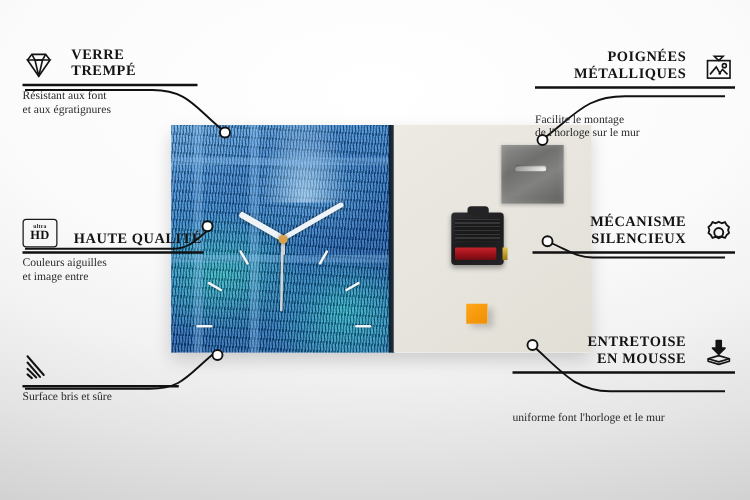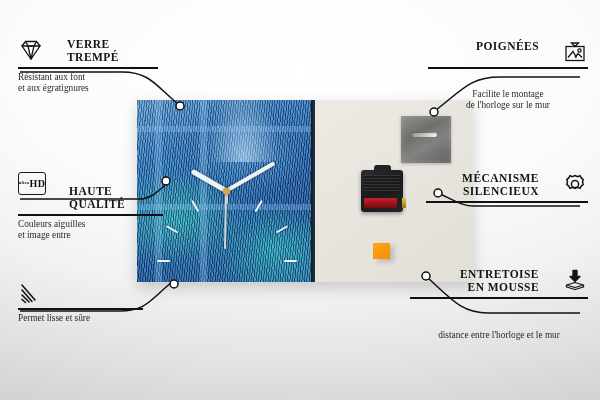--- a/index.html
+++ b/index.html
@@ -73,31 +73,31 @@
   #batt{position:absolute;left:3px;bottom:4px;width:33px;height:10px;
     background:linear-gradient(180deg,#c8232c 0%,#9d1119 55%,#6d0d12 100%);
     border-radius:1px;}
   #batt-cap{position:absolute;right:-3px;bottom:4px;width:4px;height:10px;
     background:linear-gradient(180deg,#e7c24a,#9a7a16);}
   #spacer{position:absolute;left:58px;top:143px;width:17px;height:16px;
     background:linear-gradient(145deg,#ffa617,#ef8f05);
     box-shadow:4px 3px 5px rgba(0,0,0,.18);}
   
   .callout{position:absolute;}
-  .ctitle{display:flex;align-items:flex-start;gap:23px;}
+  .ctitle{display:flex;align-items:flex-end;gap:13px;}
   .ctitle.right{justify-content:flex-end;}
   .ttext{font-size:11.5px;font-weight:bold;color:#141414;letter-spacing:.45px;
          line-height:13px;text-transform:uppercase;}
   .rule{height:1.6px;background:#111;margin:3px 0 3px;}
   .sub{font-size:9.3px;color:#2a2a2a;line-height:11.4px;}
-  .sub.r{text-align:center;margin-top:20px;}
+  .sub.r{text-align:left;margin-top:20px;}
   .ico{width:26px;height:24px;flex:0 0 26px;}
   .ico svg{display:block;width:100%;height:100%;}
   #hdbadge{flex:0 0 26px;width:25px;height:21px;border:1.6px solid #1a1a1a;border-radius:3px;
-    display:flex;flex-direction:row;align-items:center;justify-content:center;line-height:1;}
+    display:flex;flex-direction:column;align-items:center;justify-content:center;line-height:1;}
   #hdbadge .u{font-size:4.6px;font-weight:bold;letter-spacing:.2px;color:#1a1a1a;}
   #hdbadge .h{font-size:10px;font-weight:bold;color:#111;letter-spacing:.3px;}
   svg.lines{position:absolute;left:0;top:0;width:600px;height:400px;pointer-events:none;}
 </style>
 </head>
 <body>
 
 <div id="stage">
 
   <div id="product">
@@ -227,28 +227,29 @@
           <path d="M4,4 L17,19"></path>
               <path d="M4,9 L14,20.5"></path>
               <path d="M4,14 L11,21"></path>
               <path d="M4,18.5 L7.5,21.5"></path>
         </g>
           </svg>
       </span>
     </div>
     <div class="rule"></div>
     <div class="sub">
-      <span>Permet lisse et sûre</span>
+      <span>Surface bris et sûre</span>
     </div>
   </div>
 
   <div class="callout" style="right:12px;top:40px;width:160px">
     <div class="ctitle right">
       <span class="ttext" style="text-align:right">
         <span>POIGNÉES</span><br>
+        <span>MÉTALLIQUES</span>
       </span>
       <span class="ico">
         <svg viewBox="0 0 26 24">
             <g fill="none" stroke="#141414" stroke-width="1.3">
           <rect x="4" y="6.5" width="18" height="14"></rect>
           <path d="M13,6.5 L9.5,3 H16.5 Z"></path>
           <path d="M6,17.5 L11,11.5 L14.5,17.5"></path>
               <path d="M13,17.5 L16,13.5 L20,17.5"></path>
           <circle cx="17.5" cy="10.5" r="1.6"></circle>
         </g>
@@ -292,17 +293,17 @@
           <path d="M11,2.5 h4 v6 h3 l-5,5 -5,-5 h3 Z" fill="#141414"></path>
           <path d="M13,14.5 L21.5,17 L13,19.5 L4.5,17 Z"></path>
           <path d="M4.5,17 v2 L13,21.5 L21.5,19 v-2"></path>
         </g>
           </svg>
       </span>
     </div>
     <div class="rule"></div>
     <div class="sub r">
       <br>
-      <span>distance entre l'horloge et le mur</span>
+      <span>uniforme font l'horloge et le mur</span>
     </div>
   </div>
 
 </div>
 
 </body></html>

